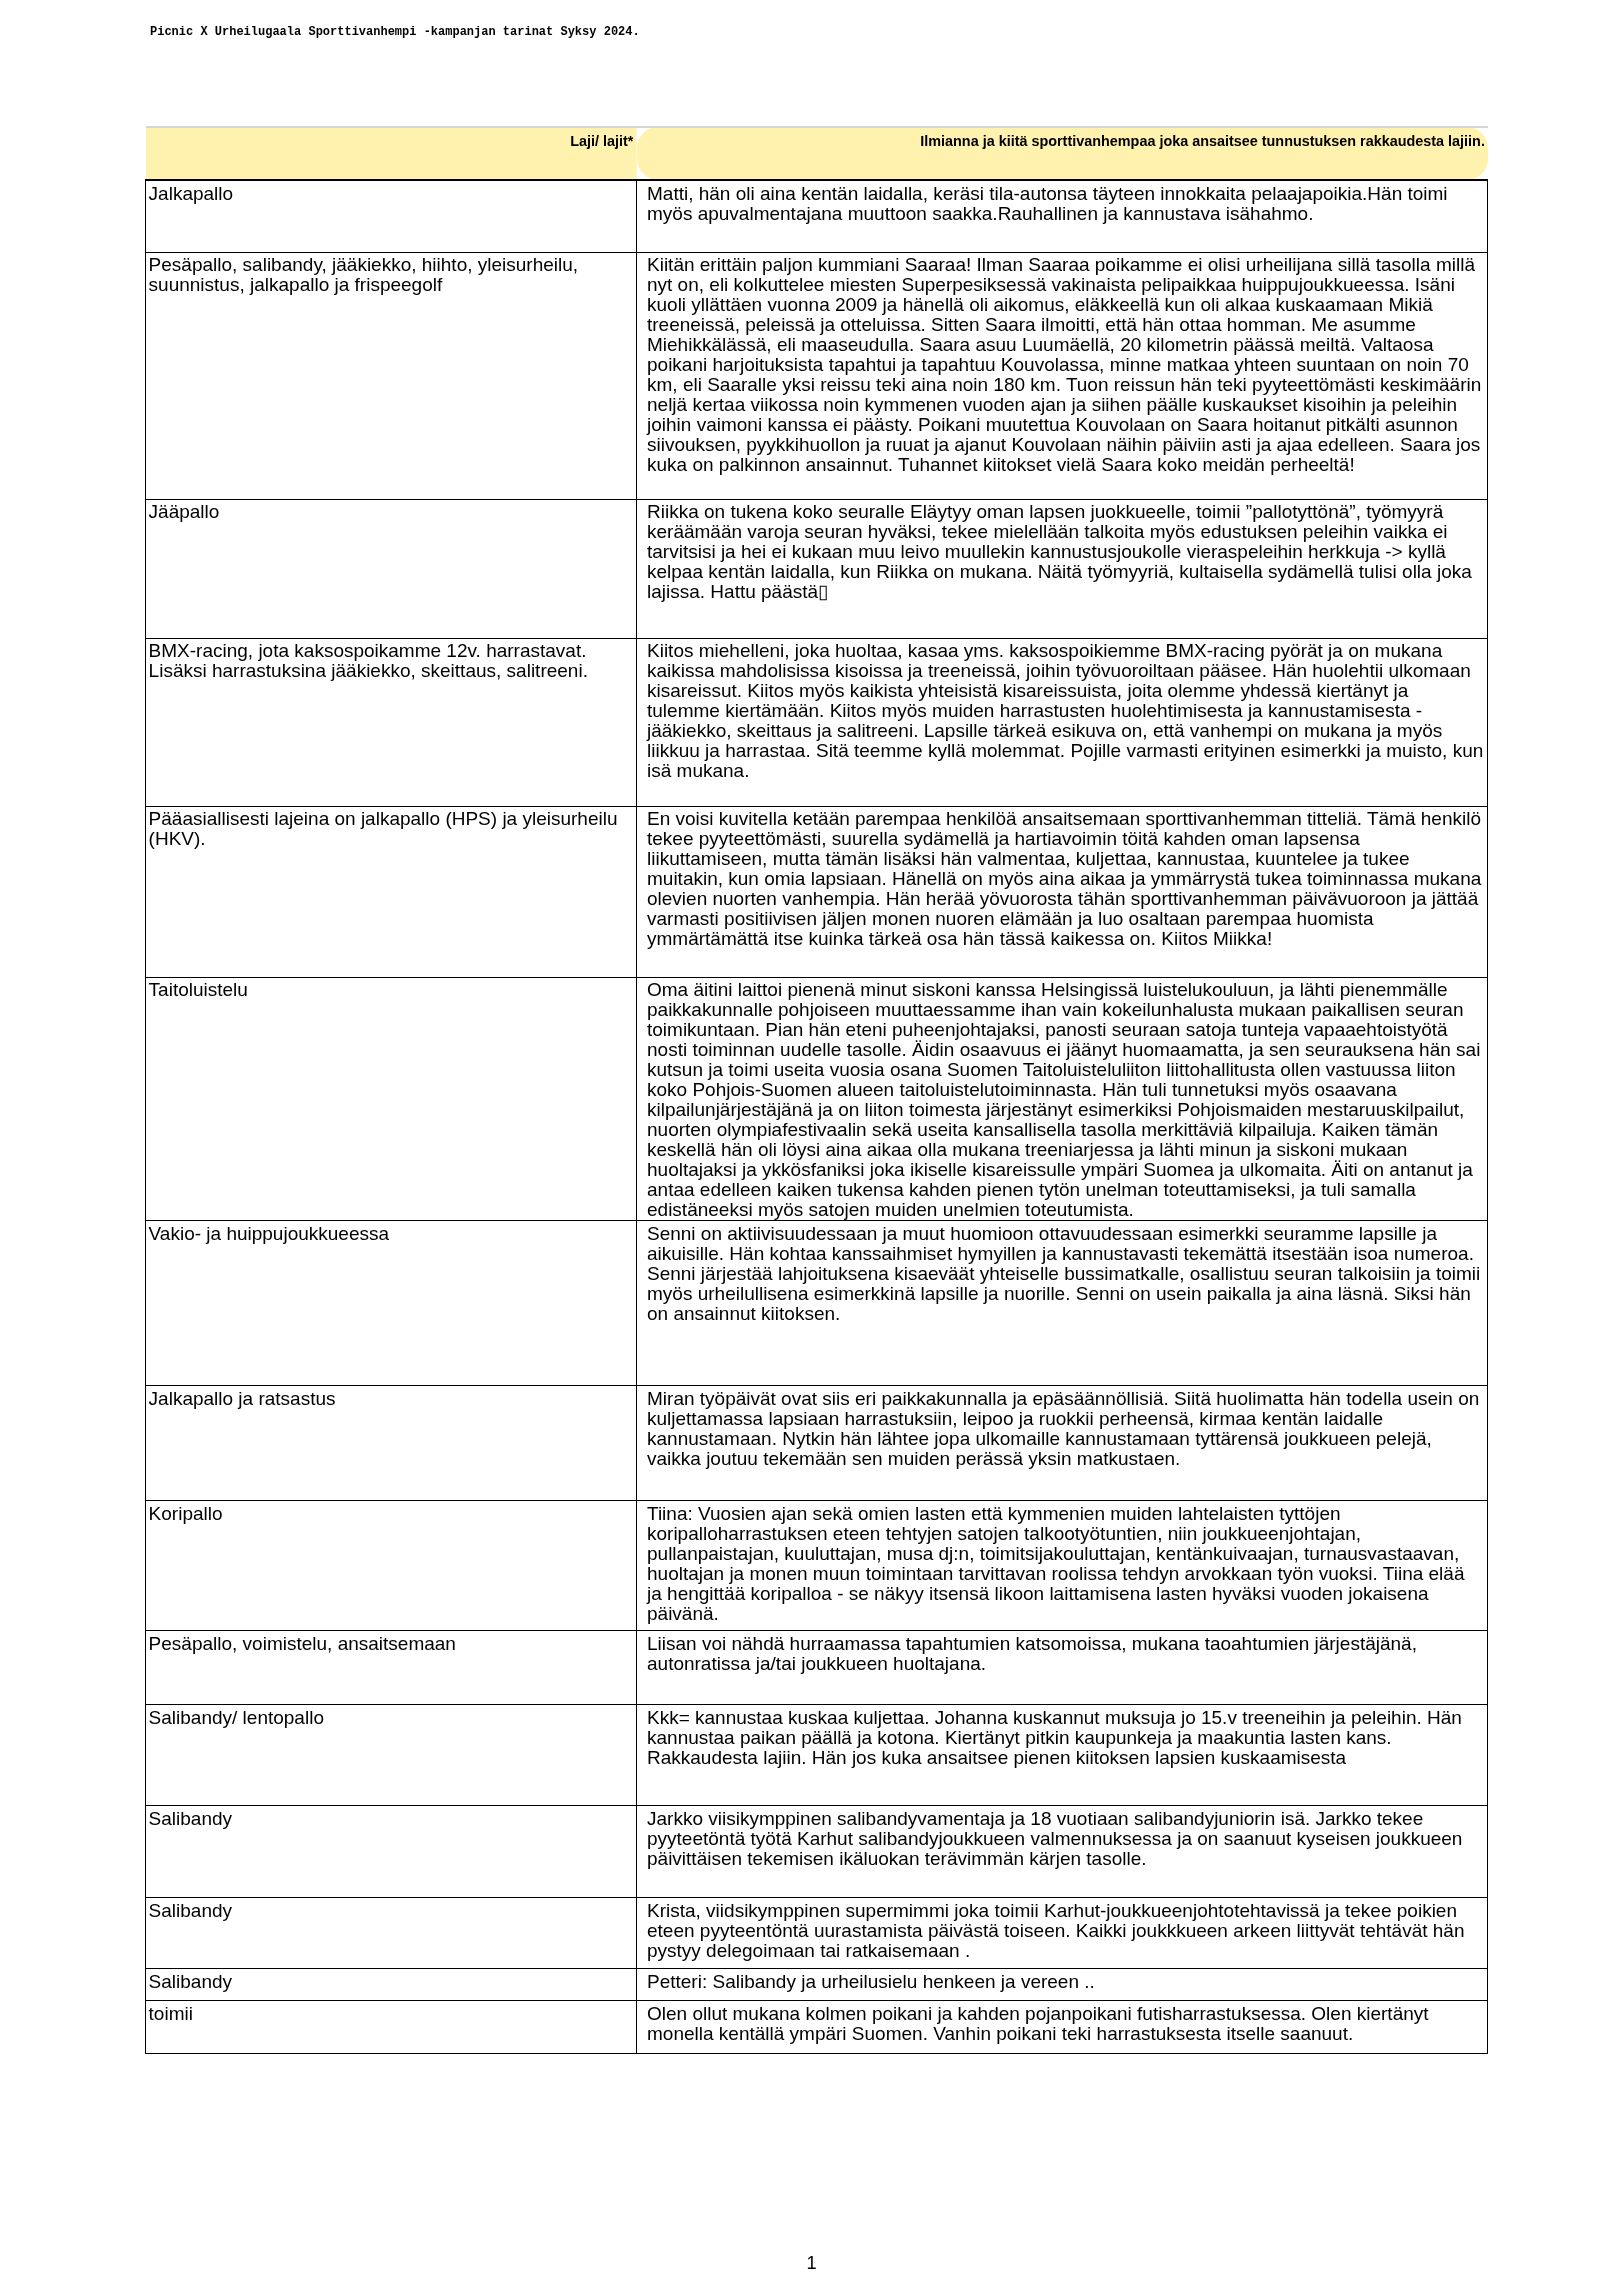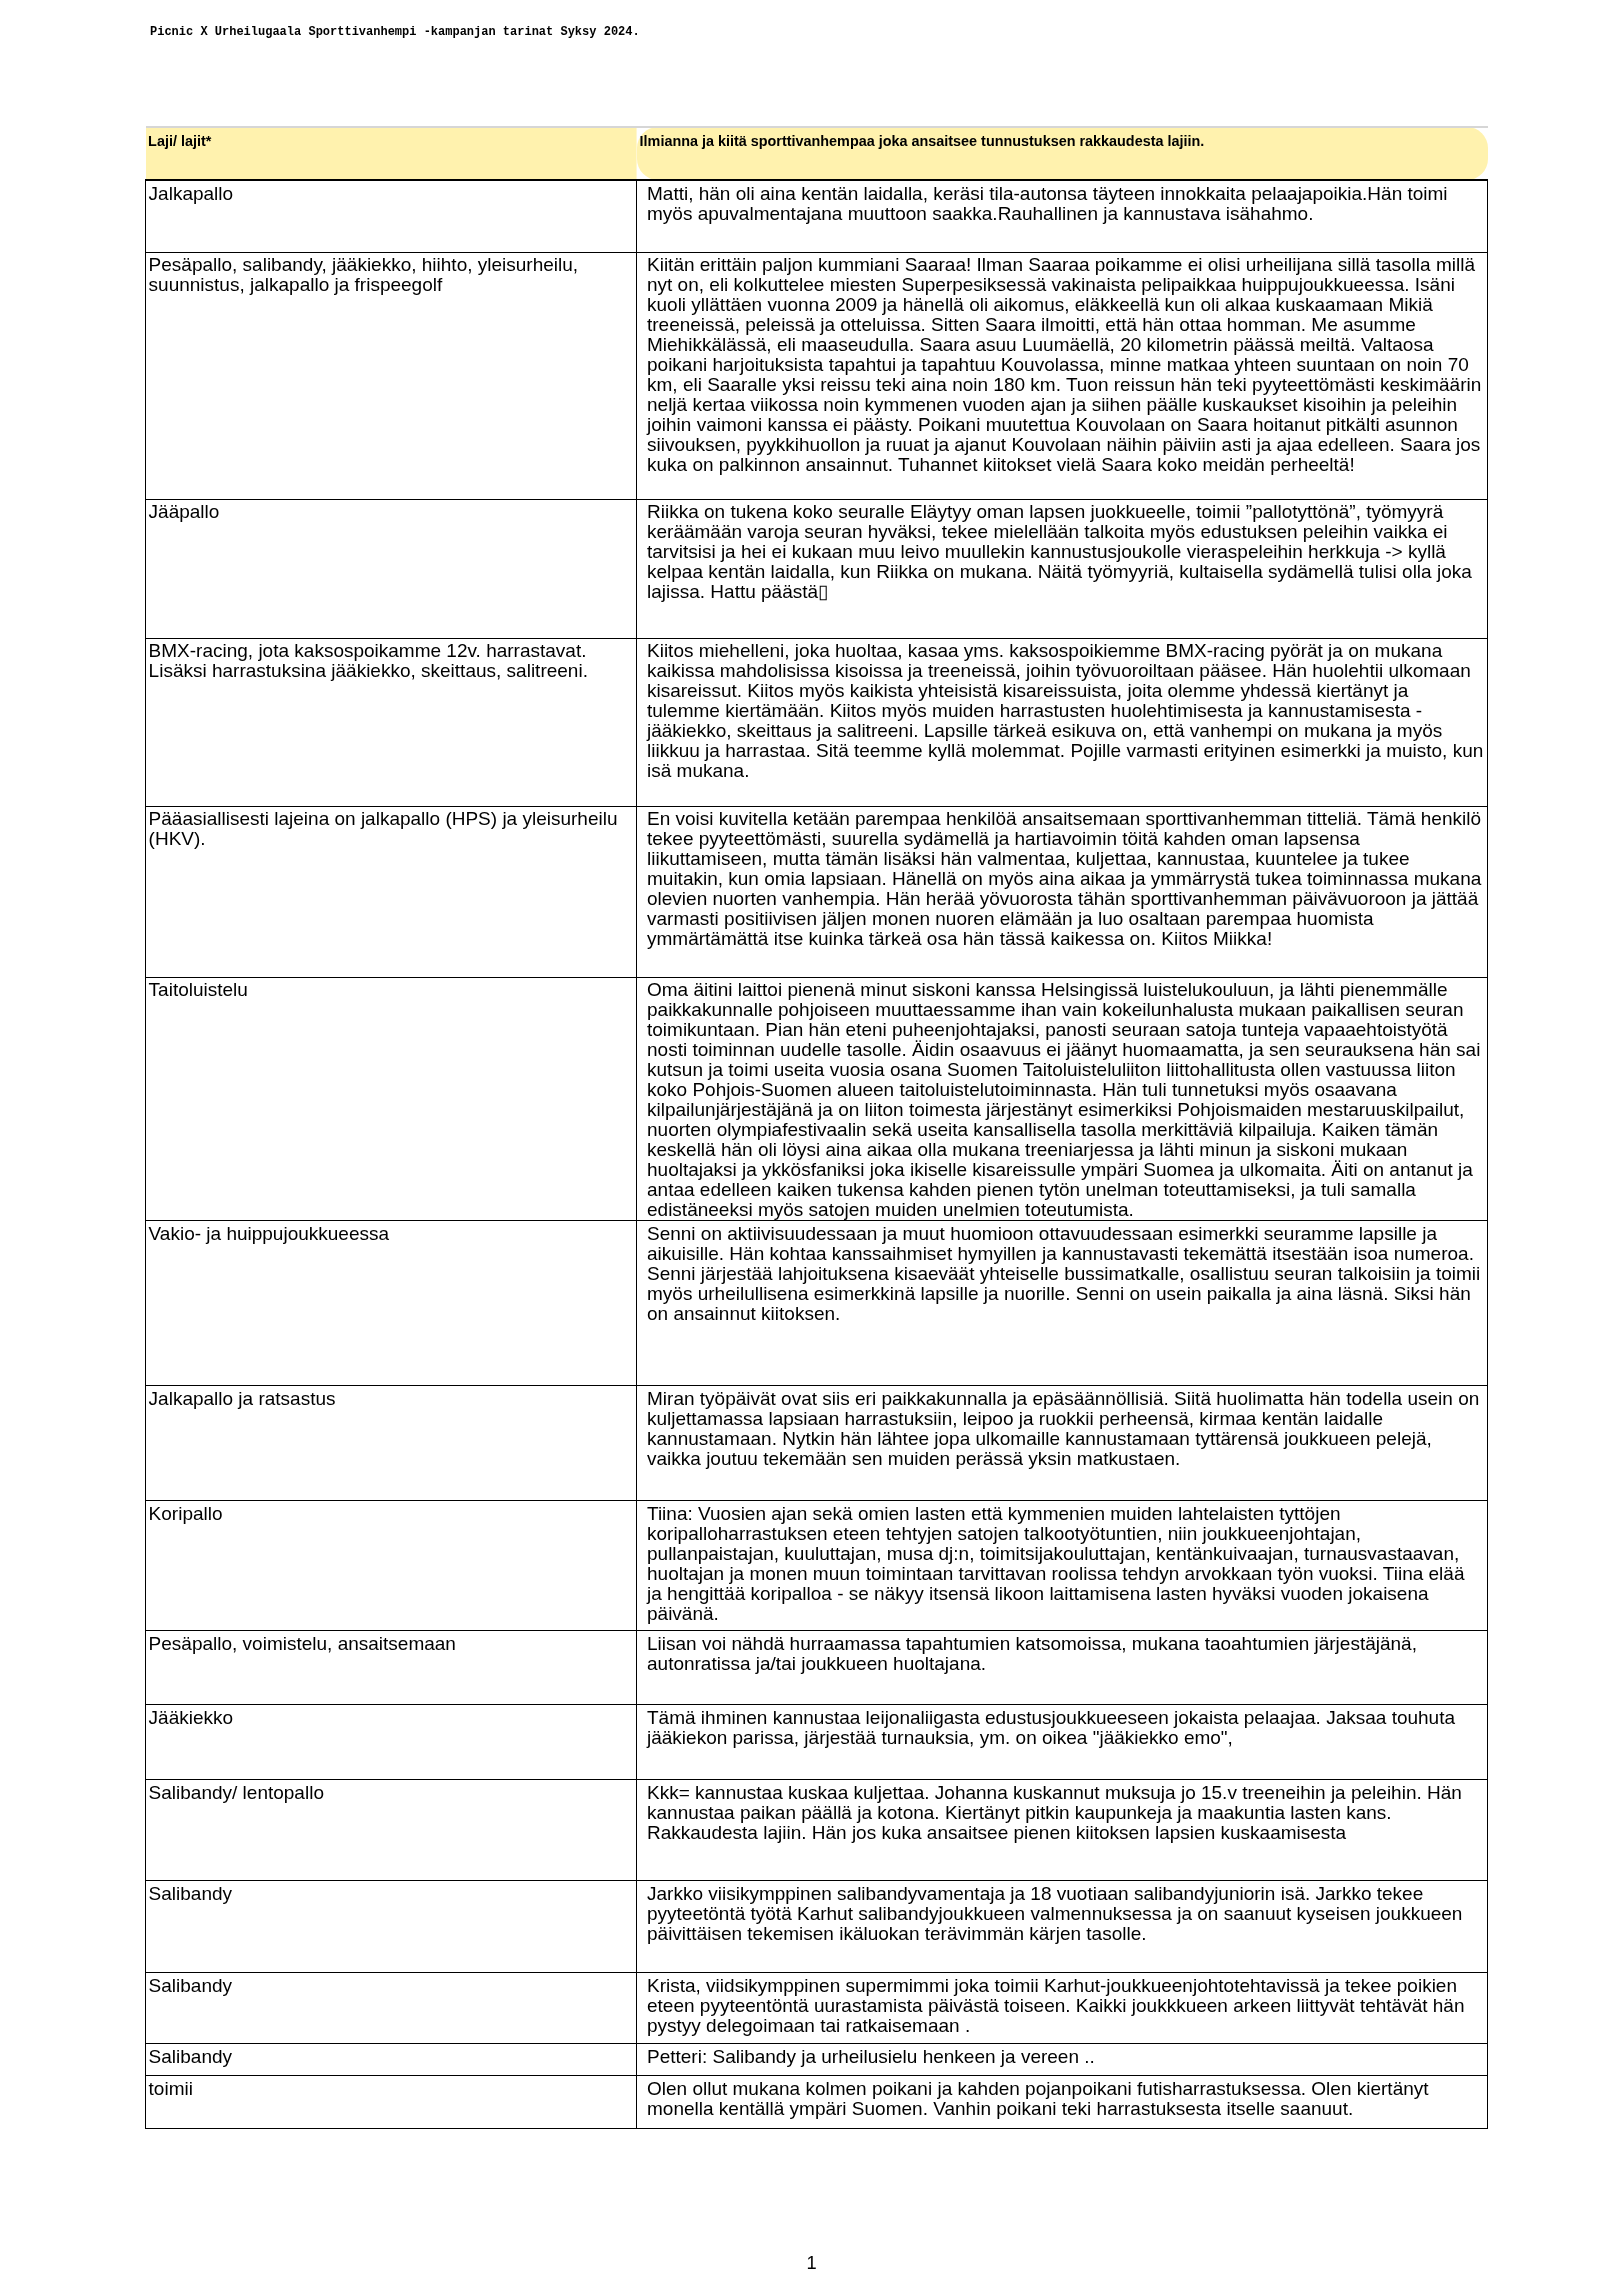--- a/index.html
+++ b/index.html
@@ -2,21 +2,21 @@
 <html style="font-size:10.5px"><head>
   <meta charset="utf-8">
   <style>
     html, body { margin: 0; padding: 0; background: #ffffff; }
     body { width: 1623px; height: 2295px; position: relative; overflow: hidden;
            font-family: "Liberation Sans", sans-serif; color: #000; }
     .title { position: absolute; left: 150px; top: 25px; font-size: 12px; font-weight: bold; font-family: Liberation Mono, monospace; }
     .tbl { position: absolute; left: 145px; top: 126px; width: 1341px; border-collapse: collapse; table-layout: fixed; }
     .tbl col.c1 { width: 491px; }
     .tbl col.c2 { width: 851px; }
-    .tbl th { background: #fff2ae; text-align: left; vertical-align: top; font-weight: bold;
+    .tbl th { background: #fff2ae; text-align: right; vertical-align: top; font-weight: bold;
               font-size: 14.4px; padding: 5.2px 2.6px; height: 41px; border-top: 2px solid #d6d6d6;
               border-bottom: 2.6px solid #000; }
     .tbl th + th { border-left: 1.3px solid #fff7d0; }
     .tbl td { vertical-align: top; font-size: 19px; line-height: 20px; padding: 2.6px 2.6px 0 2.6px;
               border: 1.3px solid #000; overflow: hidden; }
     .tbl td.c2 { padding-left: 10px; }
     .page-num { position: absolute; left: 0; width: 1623px; top: 2252px; text-align: center; font-size: 18.3px; }
   </style>
 </head>
 <body>
@@ -68,24 +68,20 @@
       <td class="c2">Miran työpäivät ovat siis eri paikkakunnalla ja epäsäännöllisiä. Siitä huolimatta hän todella usein on kuljettamassa lapsiaan harrastuksiin, leipoo ja ruokkii perheensä, kirmaa kentän laidalle kannustamaan. Nytkin hän lähtee jopa ulkomaille kannustamaan tyttärensä joukkueen pelejä, vaikka joutuu tekemään sen muiden perässä yksin matkustaen.</td>
     </tr>
     <tr style="height:130px">
       <td class="c1">Koripallo</td>
       <td class="c2">Tiina: Vuosien ajan sekä omien lasten että kymmenien muiden lahtelaisten tyttöjen koripalloharrastuksen eteen tehtyjen satojen talkootyötuntien, niin joukkueenjohtajan, pullanpaistajan, kuuluttajan, musa dj:n, toimitsijakouluttajan, kentänkuivaajan, turnausvastaavan, huoltajan ja monen muun toimintaan tarvittavan roolissa tehdyn arvokkaan työn vuoksi. Tiina elää ja hengittää koripalloa - se näkyy itsensä likoon laittamisena lasten hyväksi vuoden jokaisena päivänä.</td>
     </tr>
     <tr style="height:74px">
       <td class="c1">Pesäpallo, voimistelu, ansaitsemaan</td>
       <td class="c2">Liisan voi nähdä hurraamassa tapahtumien katsomoissa, mukana taoahtumien järjestäjänä, autonratissa ja/tai joukkueen huoltajana.</td>
     </tr>
-    <tr style="height:75px">
-      <td class="c1">Jääkiekko</td>
-      <td class="c2">Tämä ihminen kannustaa leijonaliigasta edustusjoukkueeseen jokaista pelaajaa. Jaksaa touhuta jääkiekon parissa, järjestää turnauksia, ym. on oikea "jääkiekko emo",</td>
-    </tr>
     <tr style="height:101px">
       <td class="c1">Salibandy/ lentopallo</td>
       <td class="c2">Kkk= kannustaa kuskaa kuljettaa.  Johanna kuskannut muksuja jo 15.v treeneihin ja peleihin.  Hän kannustaa paikan päällä ja kotona. Kiertänyt pitkin kaupunkeja ja maakuntia lasten kans. Rakkaudesta lajiin.  Hän jos kuka ansaitsee pienen kiitoksen lapsien kuskaamisesta</td>
     </tr>
     <tr style="height:92px">
       <td class="c1">Salibandy</td>
       <td class="c2">Jarkko viisikymppinen salibandyvamentaja ja 18 vuotiaan  salibandyjuniorin  isä.  Jarkko tekee pyyteetöntä työtä Karhut salibandyjoukkueen valmennuksessa ja on saanuut kyseisen joukkueen päivittäisen tekemisen ikäluokan terävimmän kärjen tasolle.</td>
     </tr>
     <tr style="height:71px">
       <td class="c1">Salibandy</td>

